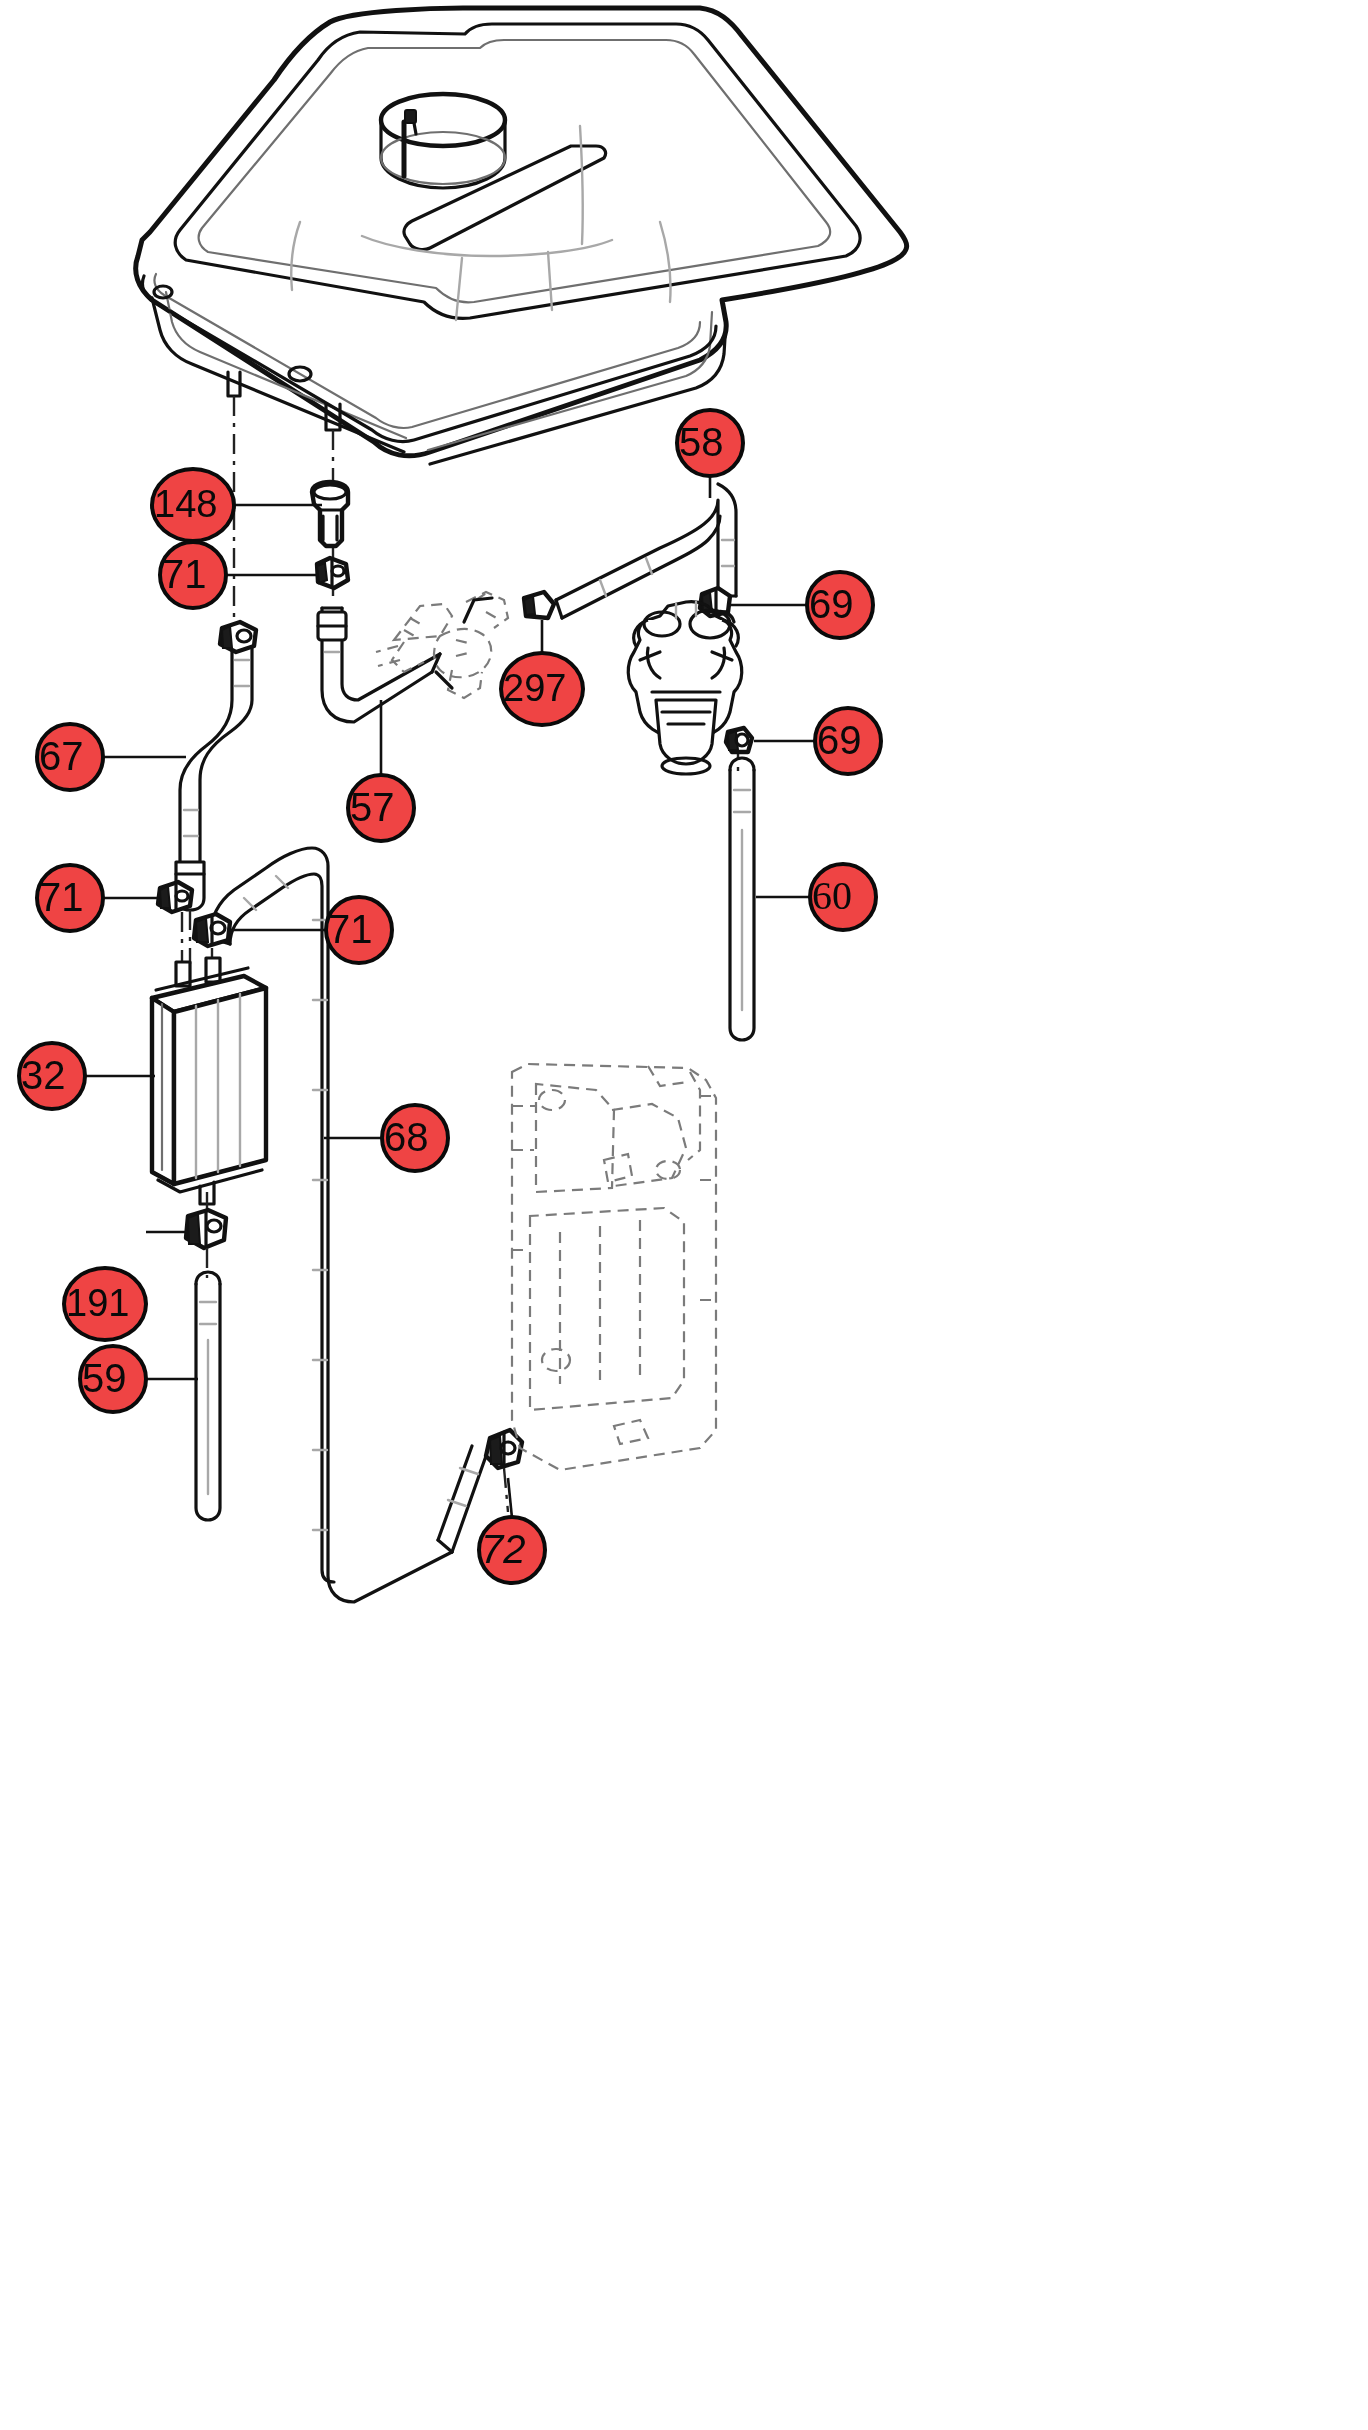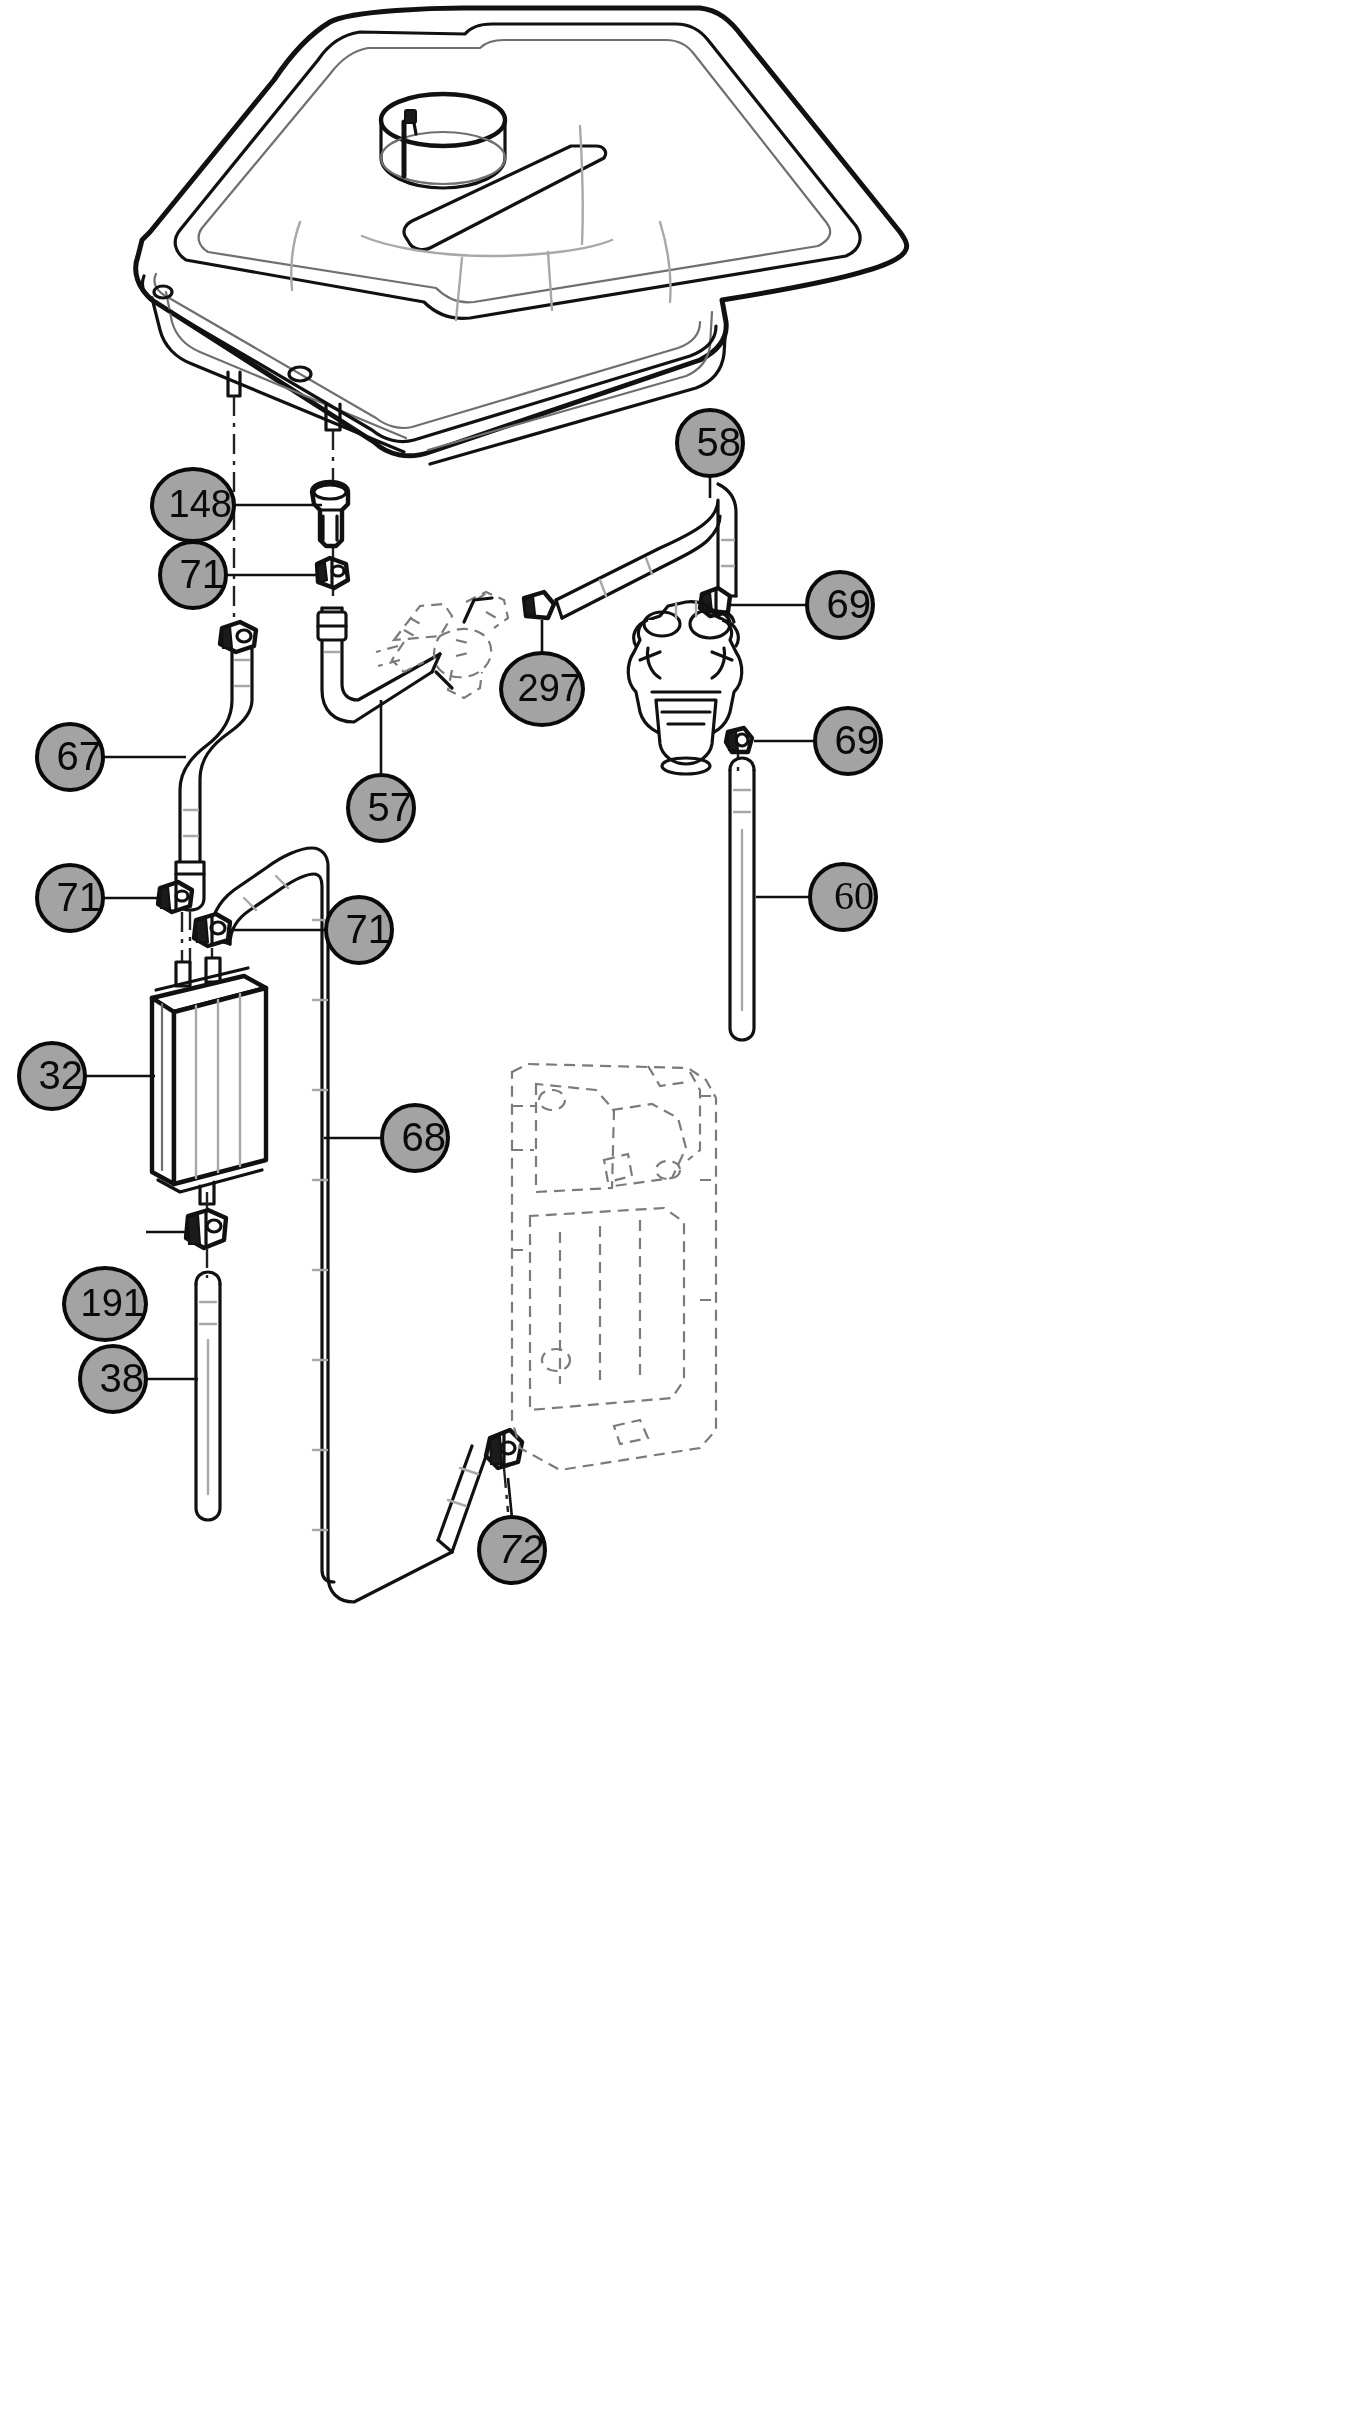--- a/index.html
+++ b/index.html
@@ -1,21 +1,21 @@
 <!DOCTYPE html>
 <html><head>
 <meta charset="utf-8">
 <title>Parts Diagram</title>
 <style>
   html,body{margin:0;padding:0;background:#ffffff;}
   body{font-family:"Liberation Sans", sans-serif;}
   #stage{position:relative;width:1368px;height:2430px;background:#fff;overflow:hidden;}
   #art{position:absolute;left:0;top:0;width:1368px;height:2430px;}
   .callout{position:absolute;transform:translate(-50%,-50%);display:flex;align-items:center;
-           justify-content:flex-end;border:4px solid #0a0a0a;border-radius:50%;background:#a3a3a3;
+           justify-content:flex-start;border:4px solid #0a0a0a;border-radius:50%;background:#ef4444;
            color:#0a0a0a;font-family:"Liberation Sans",sans-serif;font-weight:400;z-index:40;}
   .c2{width:62px;height:62px;font-size:40px;}
   .c3{width:78px;height:68px;font-size:38px;}
   .c2 span,.c3 span{line-height:1;transform:translateY(-1px);}
 </style>
 </head>
 <body>
 
 <div id="stage">
 
@@ -367,20 +367,20 @@
       <div class="callout c2" style="left: 52px; top: 1076px;">
         <span>32</span>
       </div>
       <div class="callout c2" style="left: 415px; top: 1138px;">
         <span>68</span>
       </div>
       <div class="callout c3" style="left: 105px; top: 1304px;">
         <span>191</span>
       </div>
       <div class="callout c2" style="left: 113px; top: 1379px;">
-        <span>38</span>
+        <span>59</span>
       </div>
       <div class="callout c2" style="left: 512px; top: 1550px; font-style: italic;">
         <span>72</span>
       </div>
     </div>
 
 </div>
 
 </body></html>

